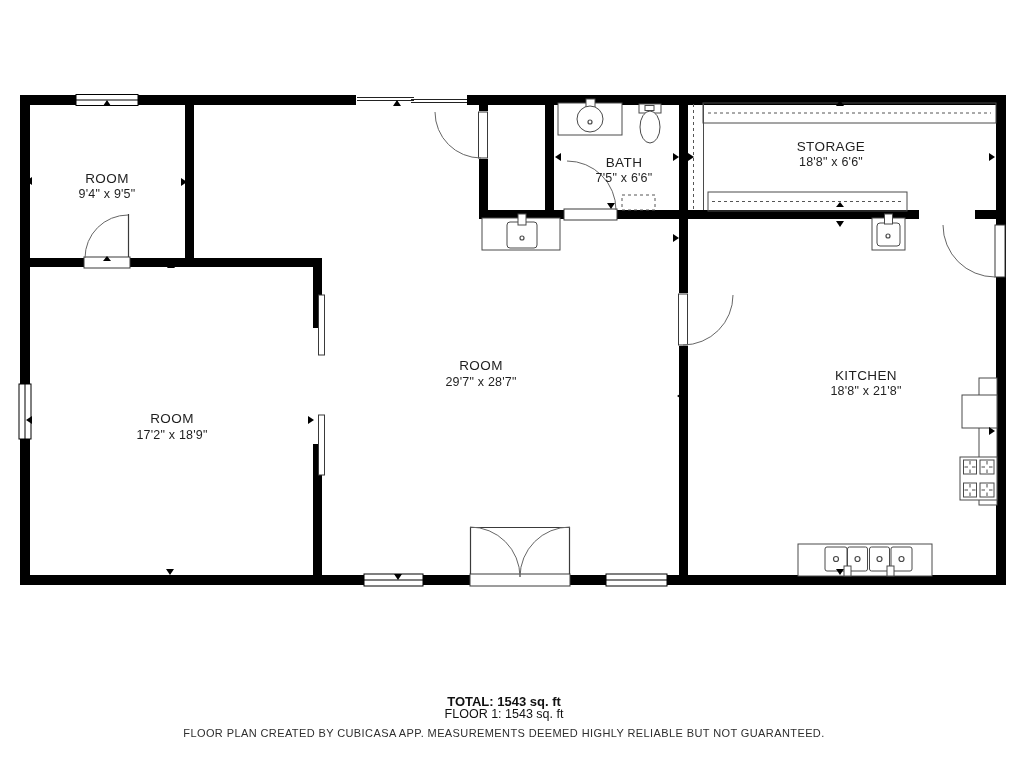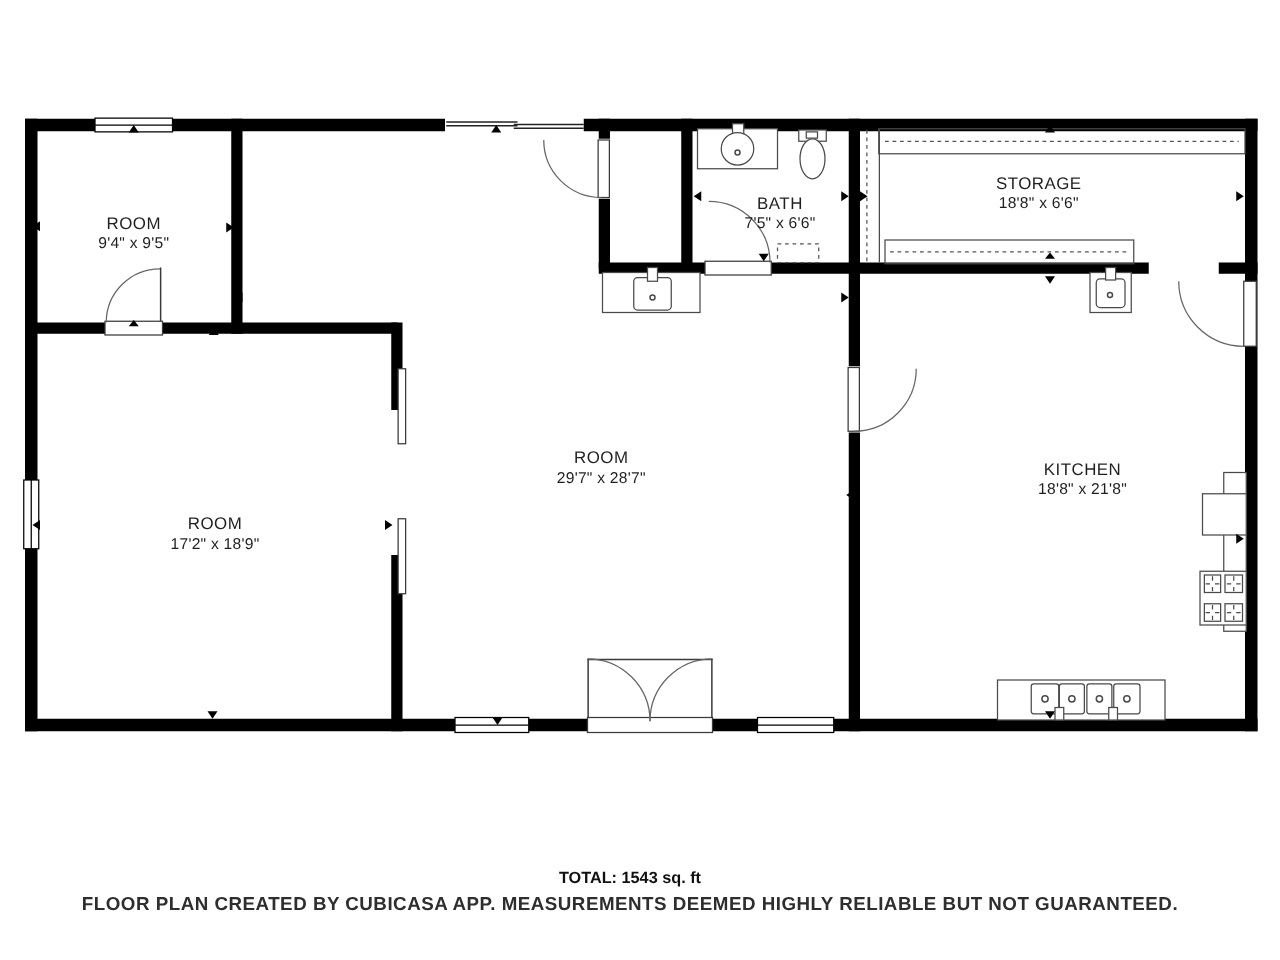--- a/index.html
+++ b/index.html
@@ -24,21 +24,21 @@
   .tick{fill:none;stroke:#4a4a4a;stroke-width:1;}
   .marker{fill:#000000;stroke:none;}
 
   .rname{font-family:"Liberation Sans",sans-serif;font-size:13.5px;letter-spacing:.4px;fill:#1f1f1f;}
   .rdims{font-family:"Liberation Sans",sans-serif;font-size:12.5px;letter-spacing:.2px;fill:#1f1f1f;}
 
   
   .footer{position:absolute;left:0;right:16px;top:695px;text-align:center;color:#111111;}
   .f-line{font-size:12.5px;line-height:12px;margin:0 0 0 0;}
   .f-total{font-weight:bold;font-size:13px;line-height:13px;}
-  .f-disclaimer{margin-top:7px;font-size:15px;letter-spacing:.4px;color:#2e2e2e;font-weight:bold;}
+  .f-disclaimer{margin-top:7px;font-size:11px;letter-spacing:.4px;color:#2e2e2e;}
 </style>
 </head>
 <body>
 
 <div class="stage">
   <svg class="plan-svg" viewBox="0 0 1024 768">
 
     <g>
       <rect class="wall" x="20" y="95" width="986" height="10"></rect>
       <rect class="wall" x="20" y="95" width="10" height="490"></rect>
@@ -229,15 +229,16 @@
       <text class="rname" x="481" y="370">ROOM</text>
       <text class="rdims" x="481" y="386">29'7" x 28'7"</text>
 
       <text class="rname" x="866" y="380">KITCHEN</text>
       <text class="rdims" x="866" y="395">18'8" x 21'8"</text>
     </g>
   </svg>
 
   <div class="footer">
     <div class="f-line f-total">TOTAL: 1543 sq. ft</div>
+    <div class="f-line">FLOOR 1: 1543 sq. ft</div>
     <div class="f-disclaimer">FLOOR PLAN CREATED BY CUBICASA APP. MEASUREMENTS DEEMED HIGHLY RELIABLE BUT NOT GUARANTEED.</div>
   </div>
 </div>
 
 </body></html>

